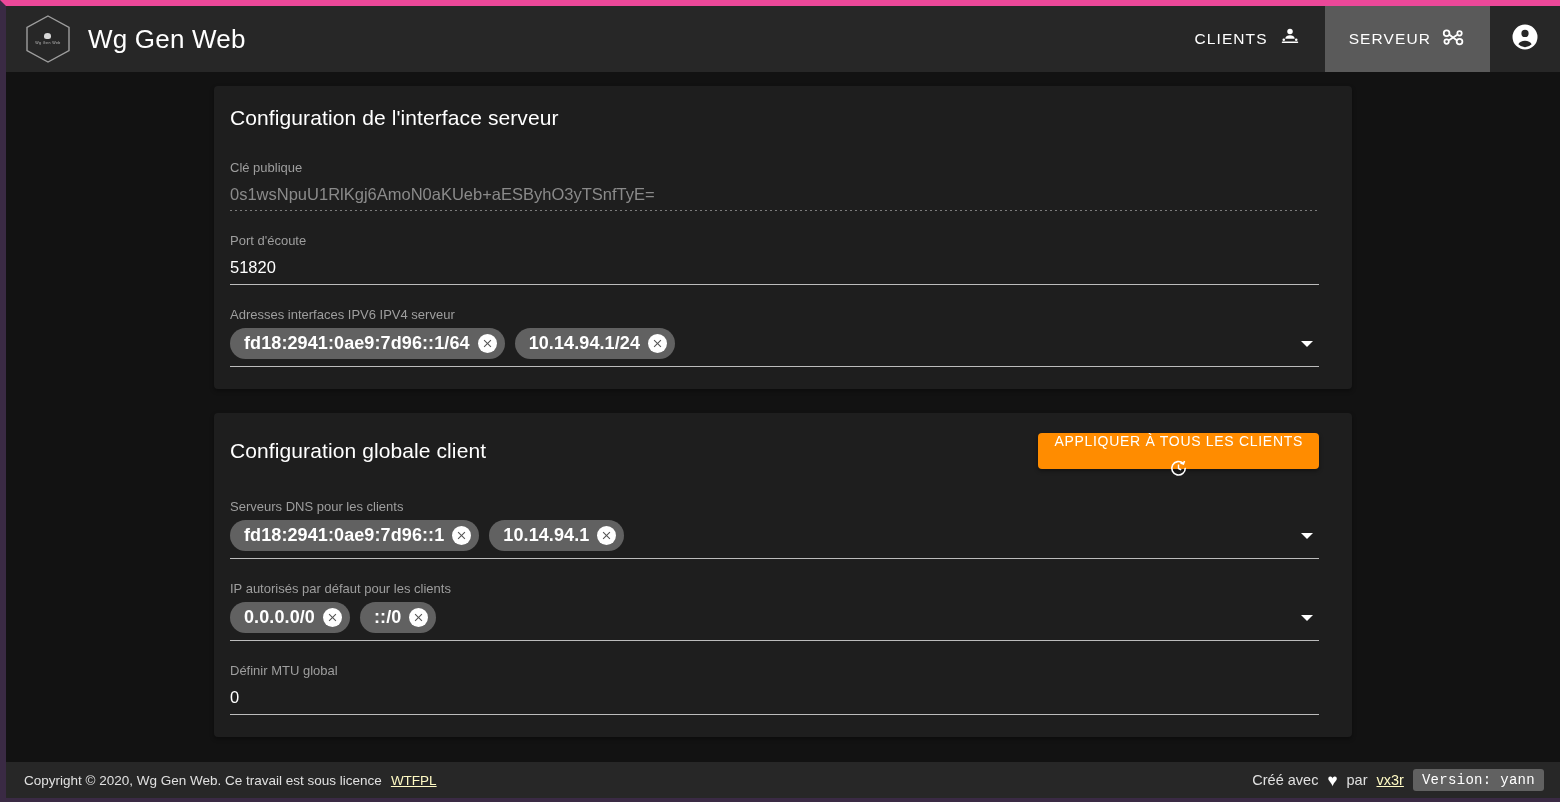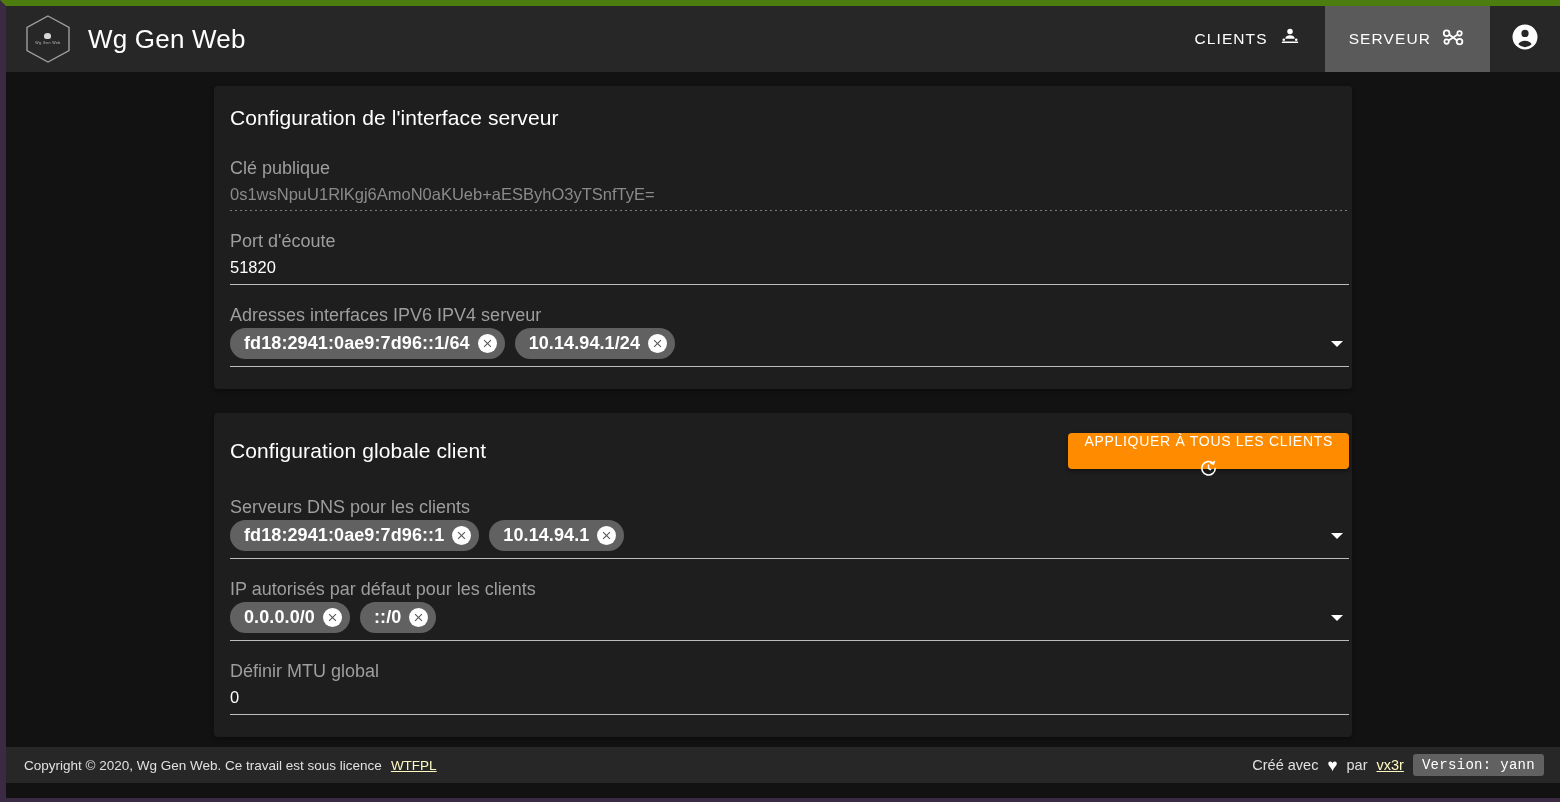--- a/index.html
+++ b/index.html
@@ -10,21 +10,21 @@
     overflow: hidden;
     background: #121212;
     font-family: "Liberation Sans", sans-serif;
   }
 
   #viewport {
     position: relative;
     width: 1560px;
     height: 802px;
     background: #121212;
-    border-top: 6px solid #4d7c0f;
+    border-top: 6px solid #ec4899;
     border-left: 6px solid #3a2a44;
     border-bottom: 4px solid #3a2a44;
     overflow: hidden;
   }
 
   
   .appbar {
     position: relative;
     height: 66px;
     background: #272727;
@@ -104,21 +104,21 @@
   .page {
     width: 1560px;
     padding: 14px 0 0 0;
   }
 
   .card {
     width: 1138px;
     margin: 0 0 24px 208px;
     background: #1e1e1e;
     border-radius: 4px;
-    padding: 20px 1px 22px 14px;
+    padding: 20px 31px 22px 14px;
     box-shadow: 0 2px 4px rgba(0,0,0,.35);
   }
 
   .card-head {
     display: flex;
     align-items: center;
     justify-content: space-between;
     padding: 0 2px 0 2px;
     margin-bottom: 30px;
   }
@@ -149,21 +149,21 @@
     flex-direction: column;
   }
 
   
   .field { padding: 0 2px; margin-bottom: 22px; }
   .field:last-child { margin-bottom: 0; }
 
   .field-label {
     display: block;
     color: #9e9e9e;
-    font-size: 18px;
+    font-size: 13px;
     line-height: 16px;
     margin-bottom: 5px;
   }
 
   .field-value {
     display: block;
     color: #ffffff;
     font-size: 16.5px;
     line-height: 26px;
     min-height: 26px;
@@ -229,21 +229,21 @@
     border-right: 6px solid transparent;
     border-top: 6px solid #ffffff;
     margin-right: 6px;
     cursor: pointer;
     flex: 0 0 auto;
   }
 
   
   .footer {
     position: absolute;
-    left: 0; right: 0; bottom: 15px;
+    left: 0; right: 0; bottom: 0;
     height: 36px;
     background: #272727;
     display: flex;
     align-items: center;
     padding: 0 16px 0 18px;
     z-index: 6;
   }
   .footer-left {
     color: #e0e0e0;
     font-size: 13.5px;

